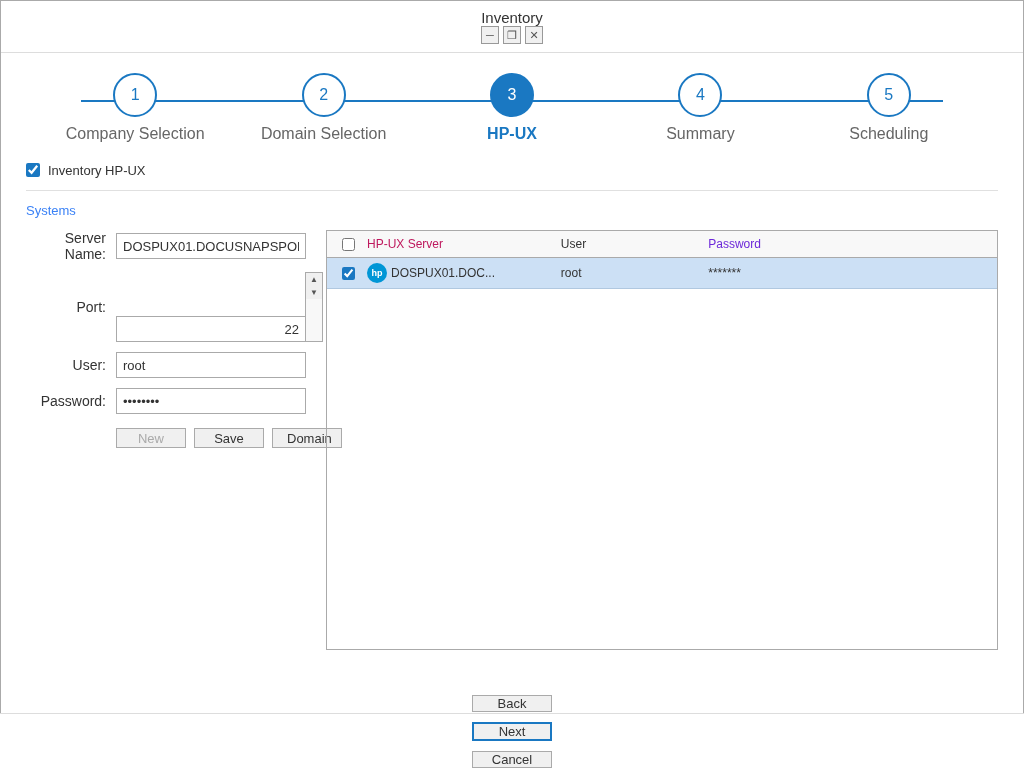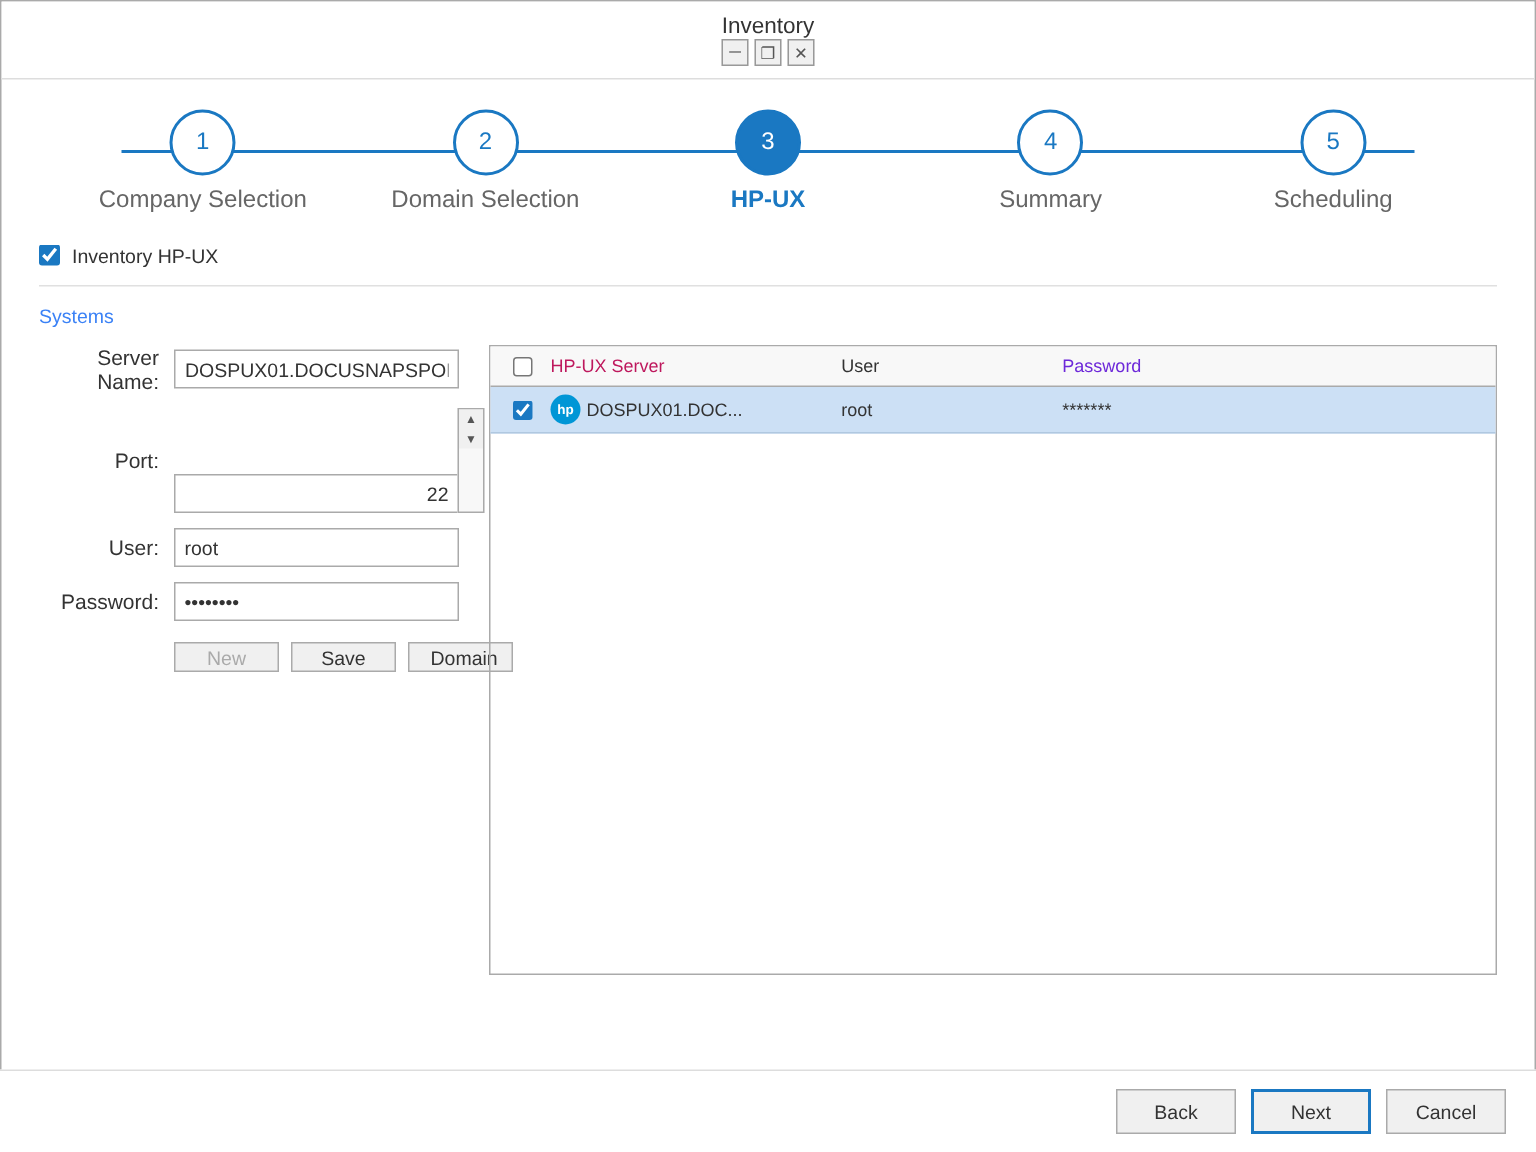--- a/index.html
+++ b/index.html
@@ -302,20 +302,21 @@
       left: 0;
       right: 0;
       height: 55px;
       border-top: 1px solid #ddd;
       display: flex;
       align-items: center;
       justify-content: flex-end;
       padding: 0 20px;
       gap: 10px;
       background: #fff;
+      flex-direction: column;
     }
     .footer-btn {
       height: 30px;
       min-width: 80px;
       border: 1px solid #aaa;
       background: #f0f0f0;
       font-size: 13px;
       cursor: pointer;
       padding: 0 16px;
       color: #333;

